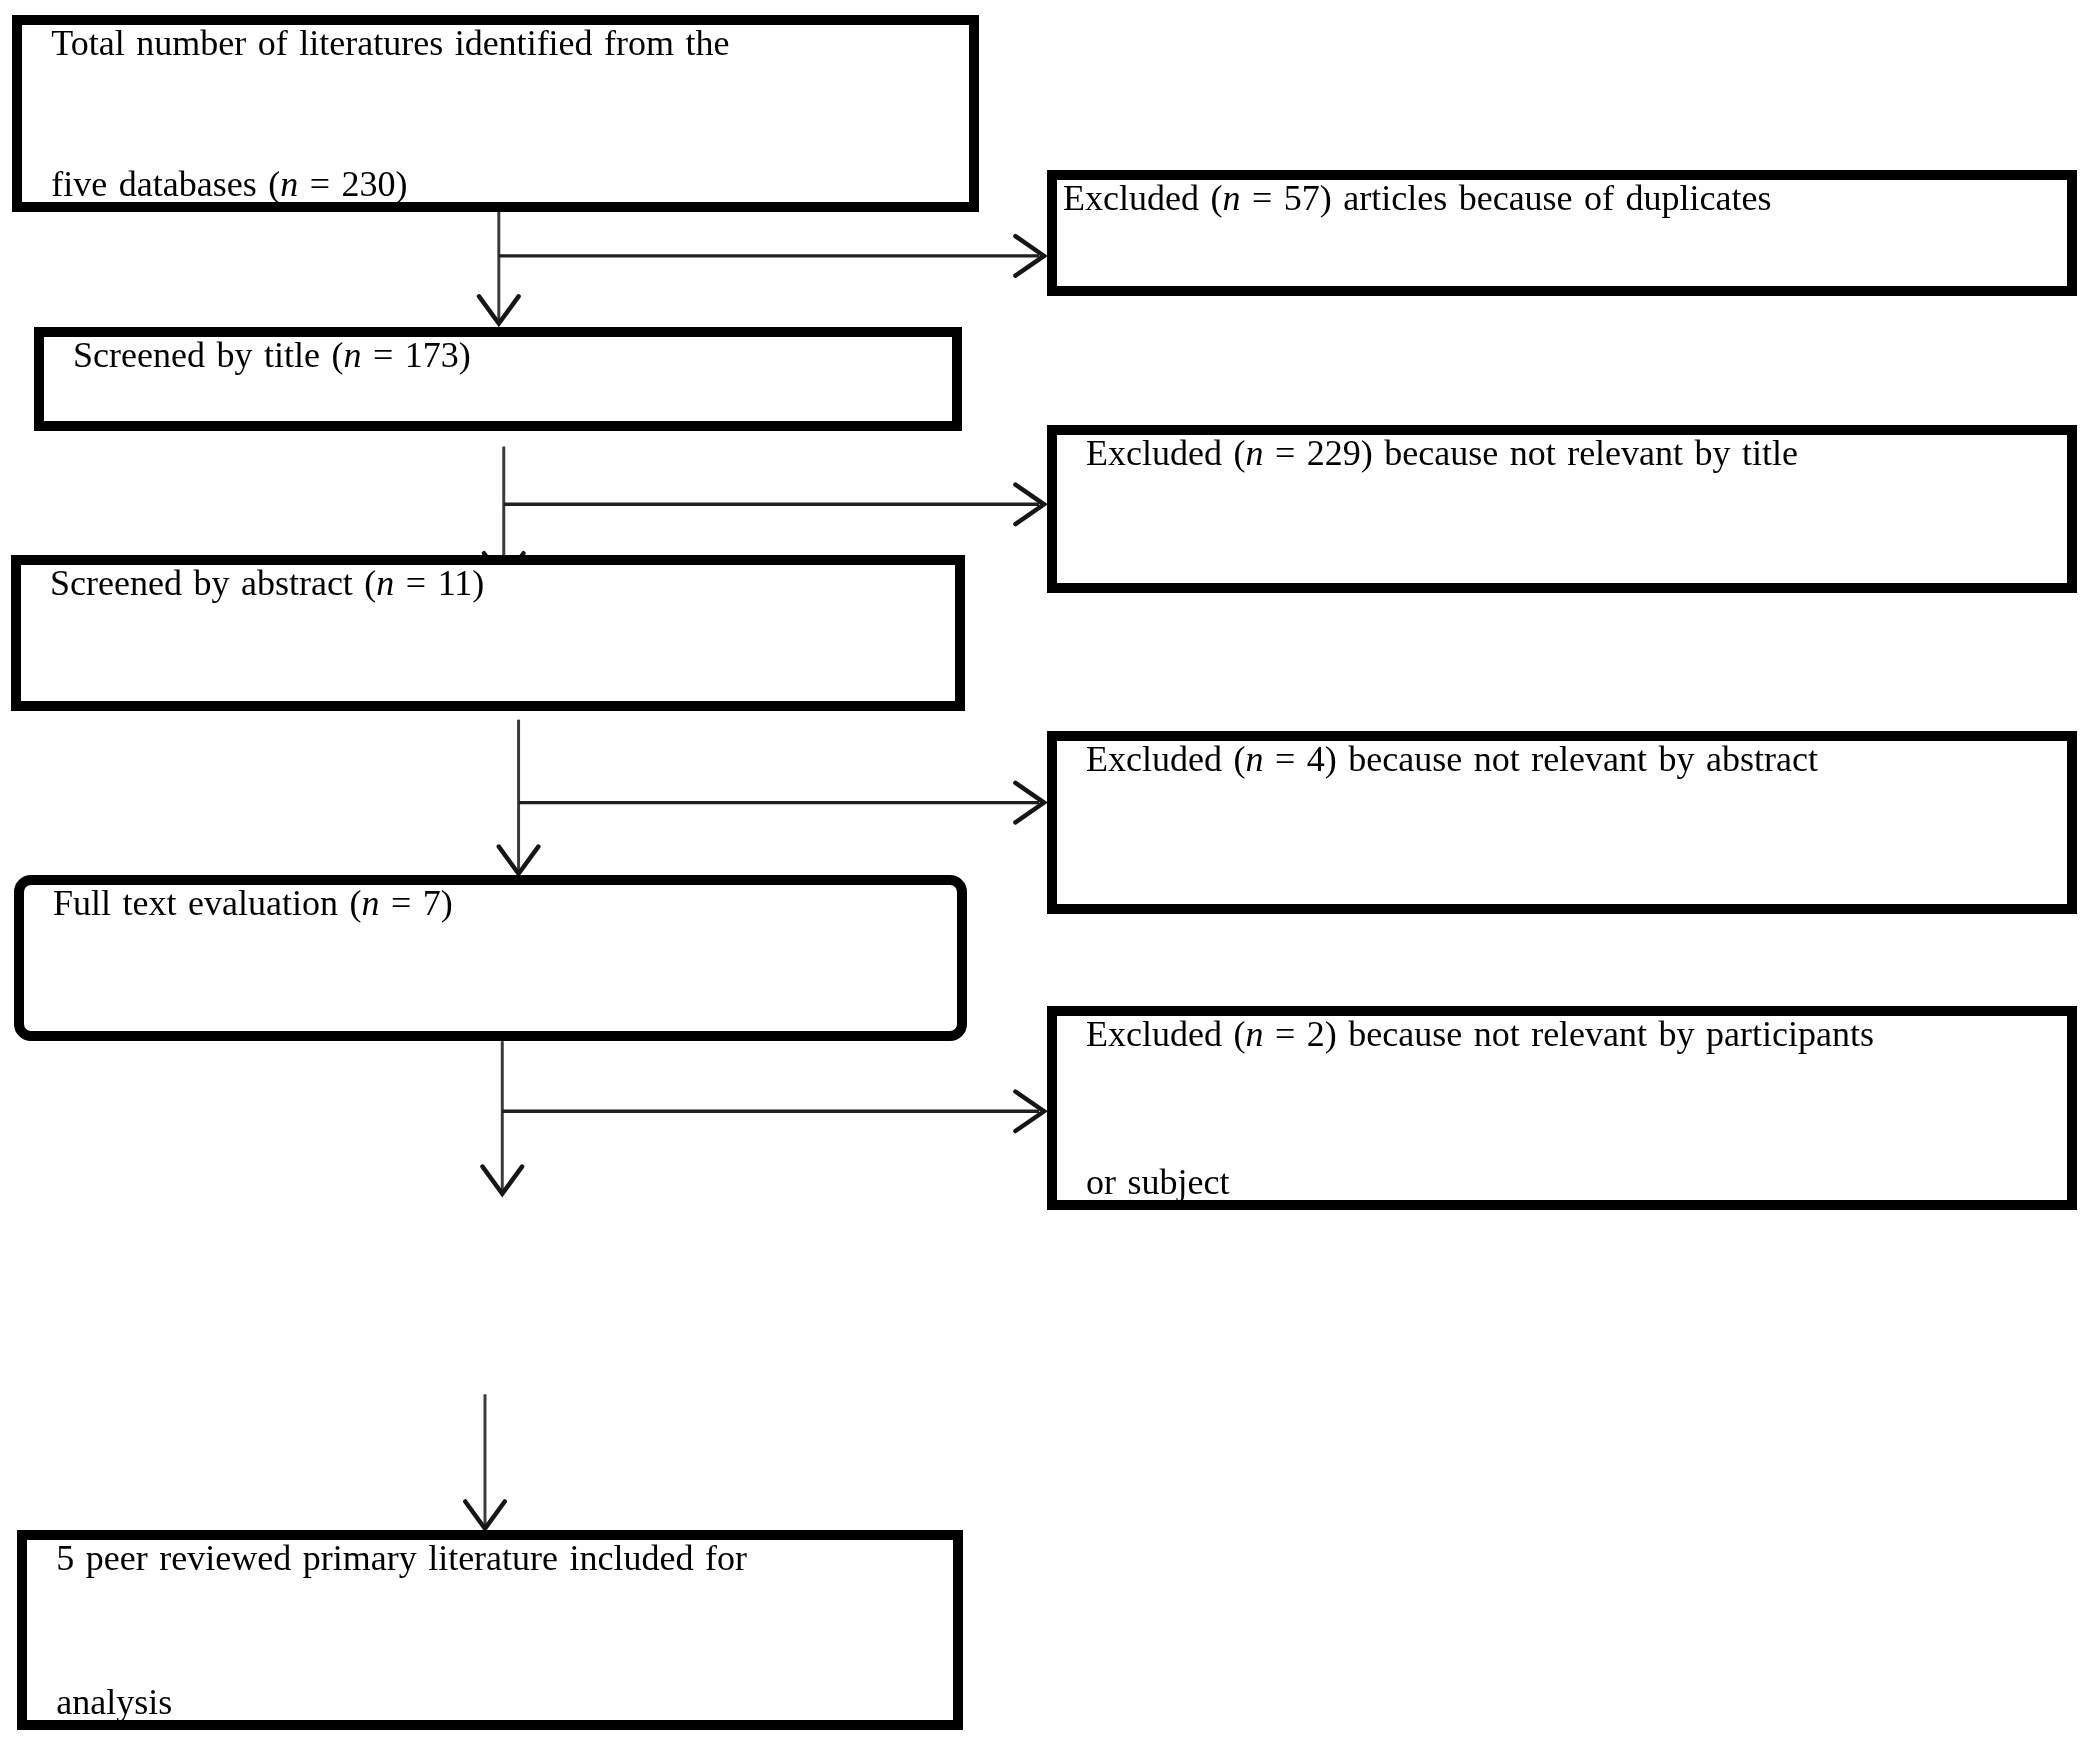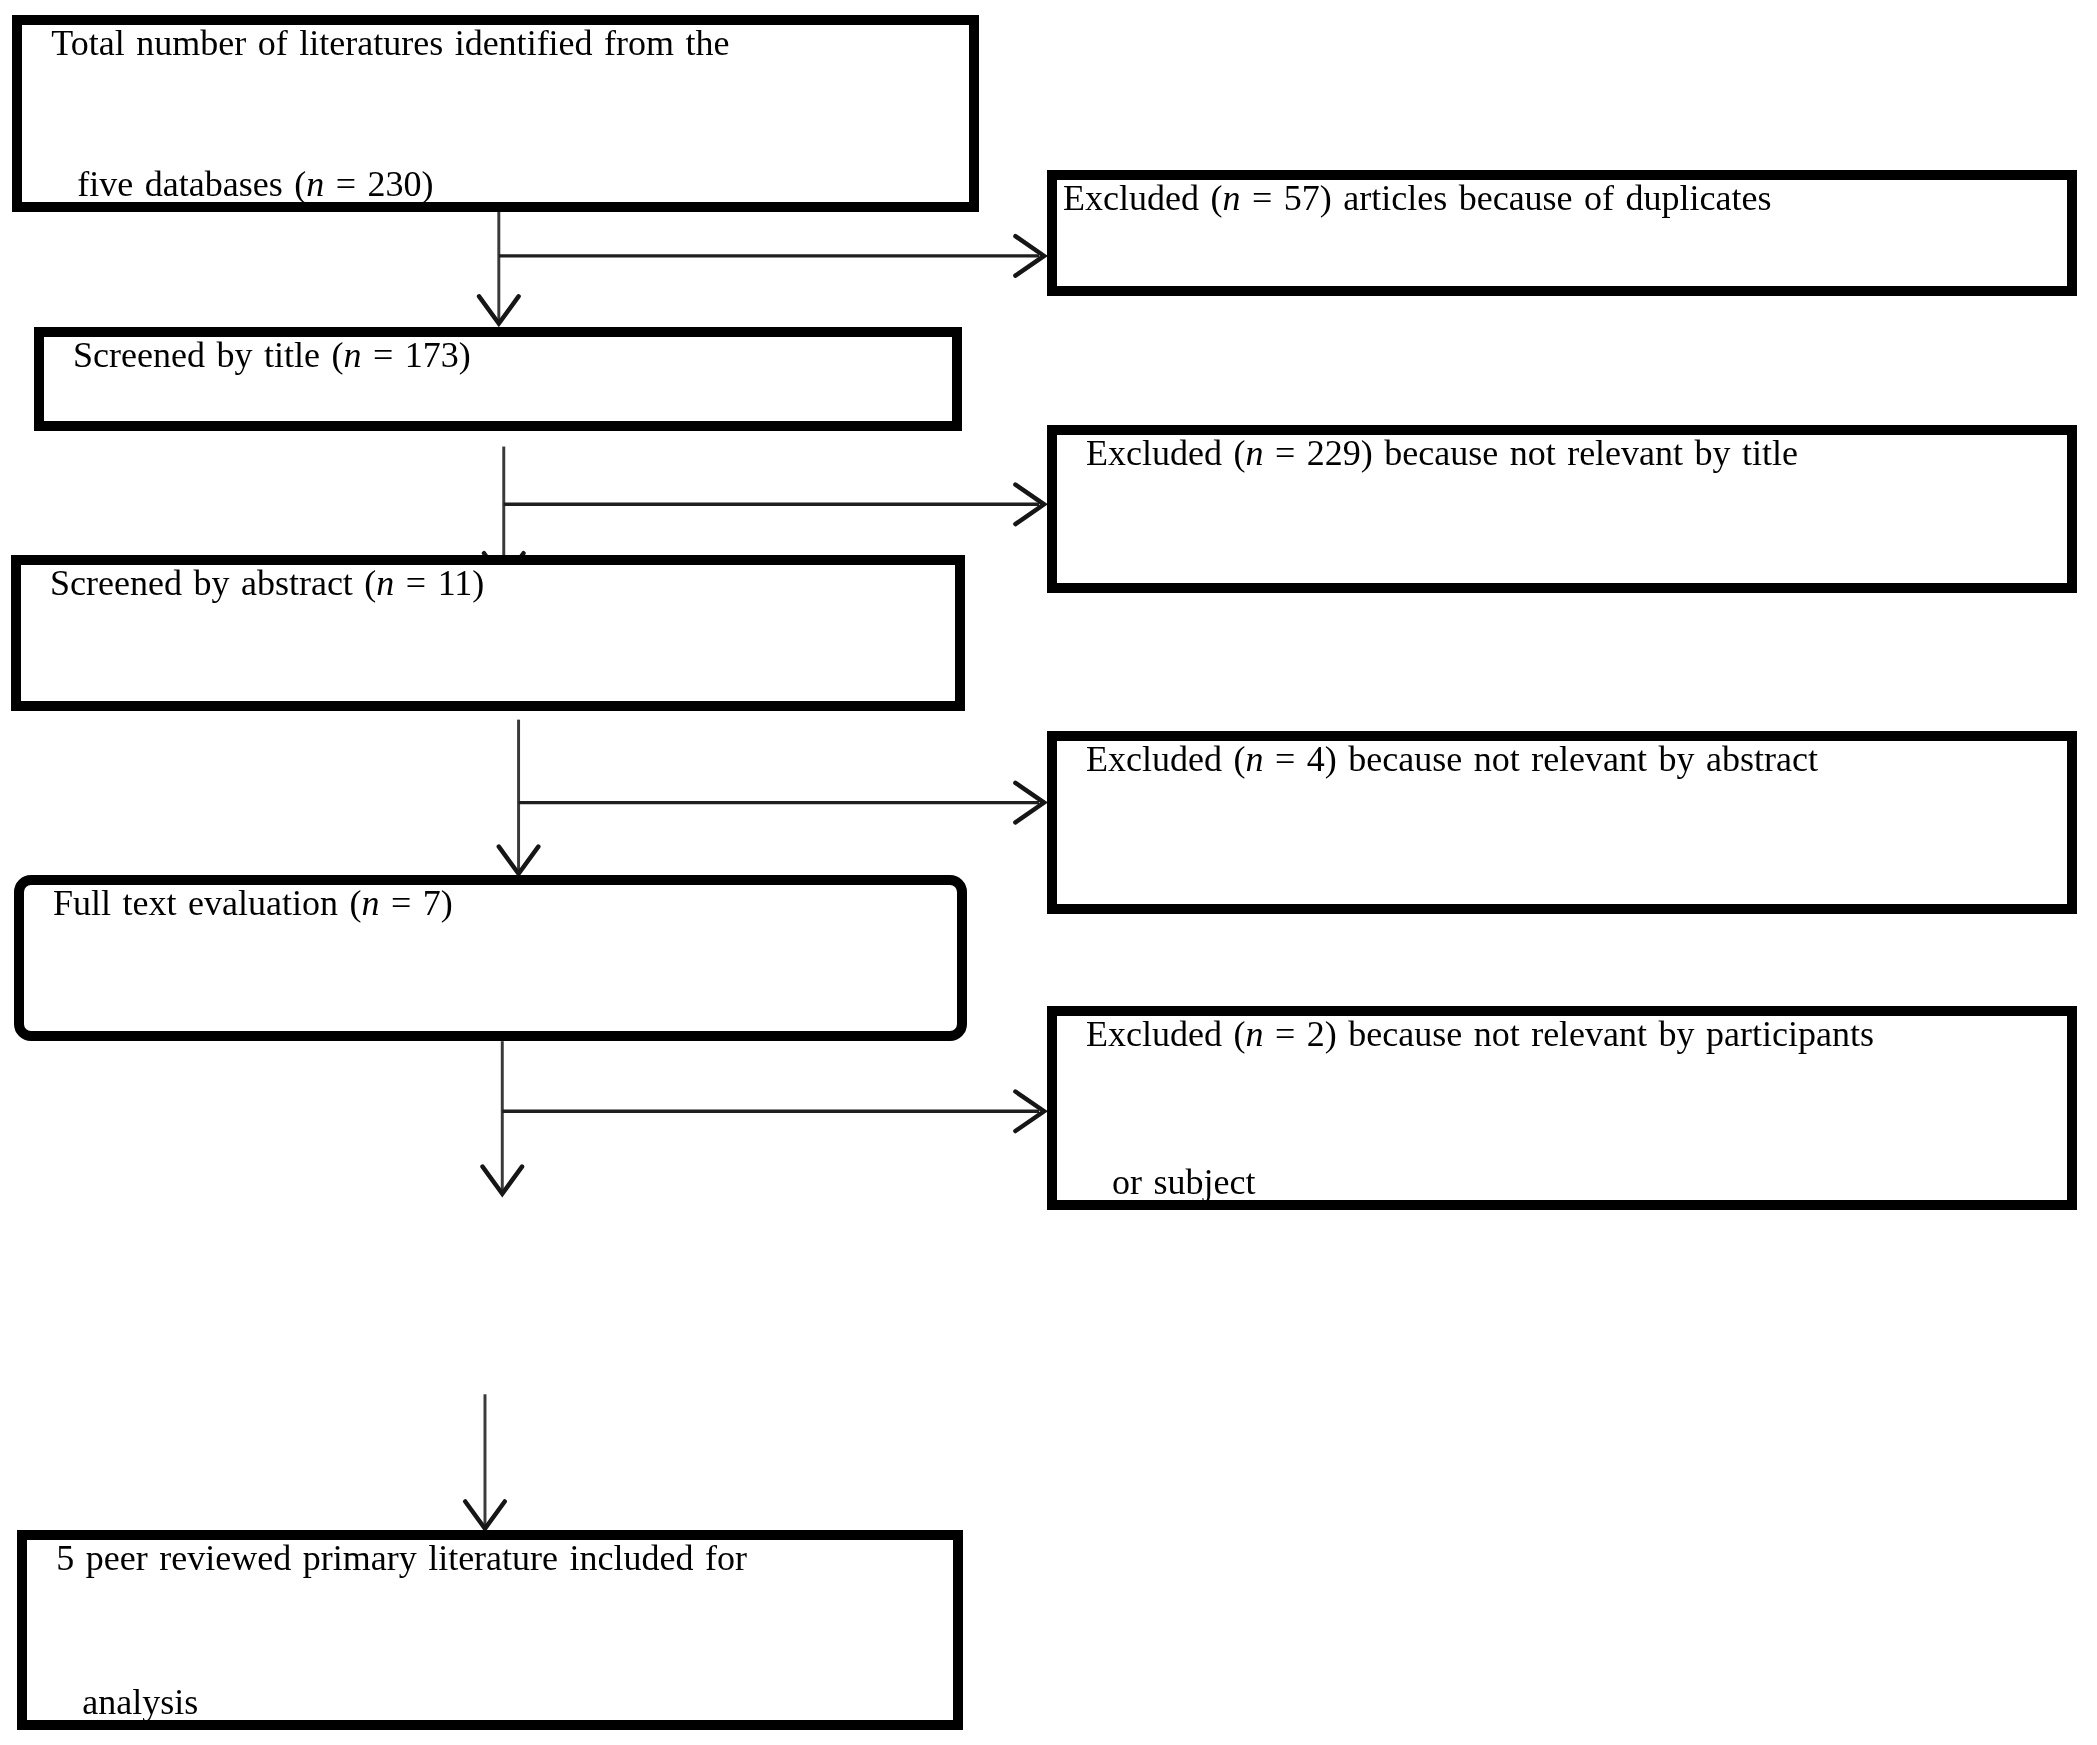--- a/index.html
+++ b/index.html
@@ -20,21 +20,21 @@
     border:10.4px solid #000000;
     background:#ffffff;
     display:flex;
     flex-direction:column;
     justify-content:space-between;
     padding:0 29px;
     z-index:2;
     font-family:Liberation Serif, serif;
   }
   .line{line-height:1;}
-  .box.two .line + .line{margin-top:37px;margin-left:26px;}
+  .box.two .line + .line{margin-top:37px;}
   .box.excl.two .line + .line{margin-top:46px;}
   .var{font-style:italic;}
   #connectors{
     position:absolute;
     left:0;top:0;
     width:2097px;height:1745px;
     z-index:1;
   }
 </style>
 </head>

